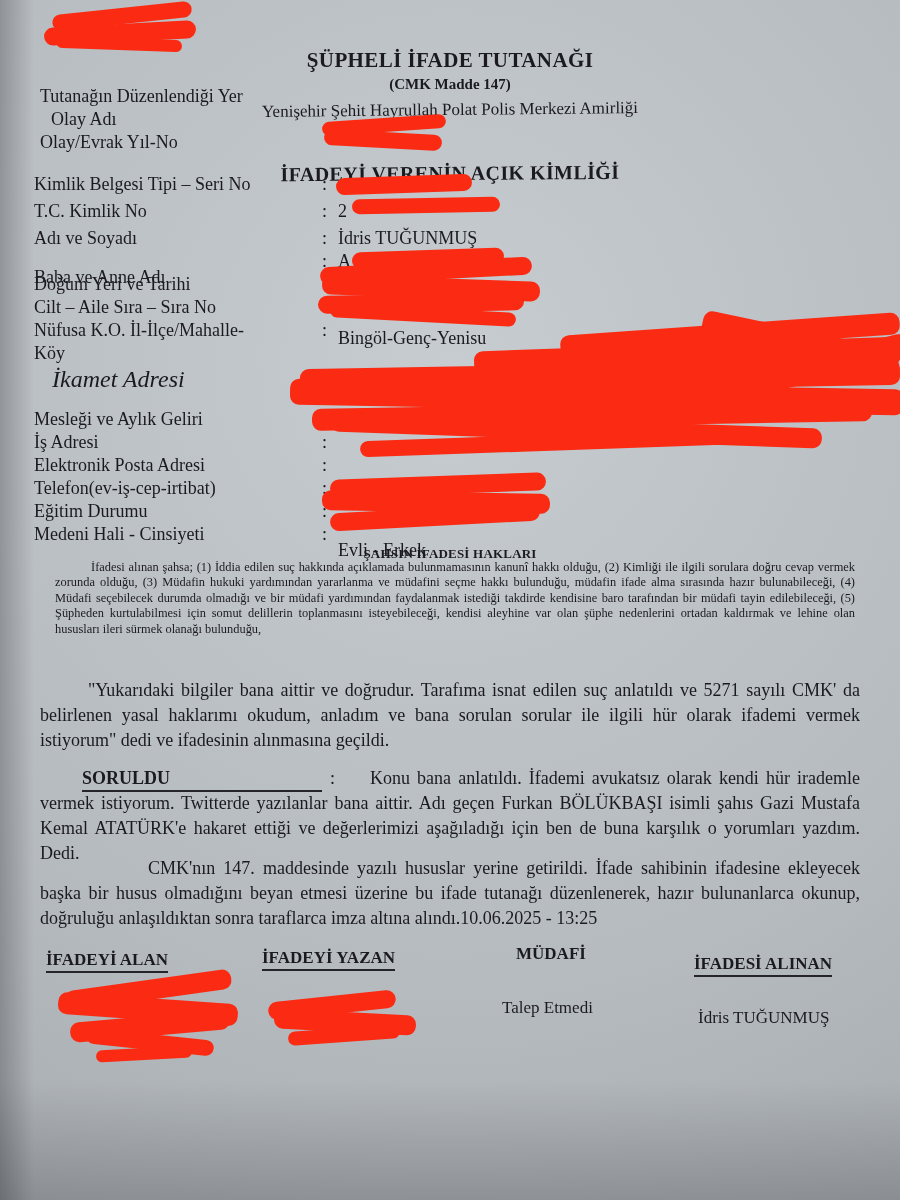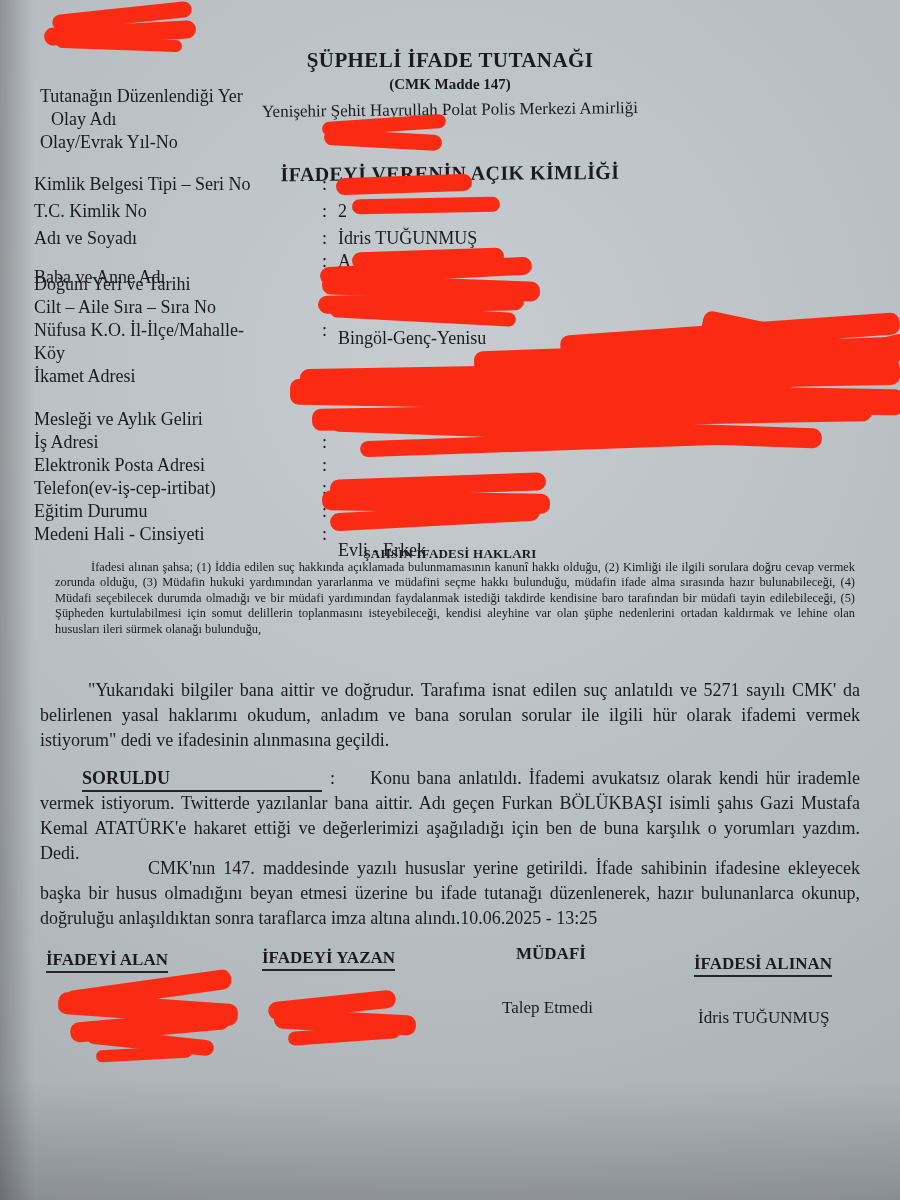--- a/index.html
+++ b/index.html
@@ -76,21 +76,21 @@
   <div class="ttl" style="top:162px;font-size:20px;transform:rotate(-0.4deg);">İFADEYİ VERENİN AÇIK KİMLİĞİ</div>
 
   <div class="lbl" style="left:34px;top:174px;font-size:18px;">Kimlik Belgesi Tipi – Seri No</div>
   <div class="lbl" style="left:34px;top:201px;font-size:18px;">T.C. Kimlik No</div>
   <div class="lbl" style="left:34px;top:228px;font-size:18px;">Adı ve Soyadı</div>
   <div class="lbl" style="left:34px;top:251px;font-size:18px;margin-top:16px;">Baba ve Anne Adı</div>
   <div class="lbl" style="left:34px;top:274px;font-size:18px;">Doğum Yeri ve Tarihi</div>
   <div class="lbl" style="left:34px;top:297px;font-size:18px;">Cilt – Aile Sıra – Sıra No</div>
   <div class="lbl" style="left:34px;top:320px;font-size:18px;">Nüfusa K.O. İl-İlçe/Mahalle-</div>
   <div class="lbl" style="left:34px;top:343px;font-size:18px;">Köy</div>
-  <div class="lbl" style="left:34px;top:366px;font-size:18px;">İkamet Adresi</div>
+  <div class="lbl" style="left:52px;top:366px;font-size:24px;font-style:italic;">İkamet Adresi</div>
   <div class="lbl" style="left:34px;top:409px;font-size:18px;">Mesleği ve Aylık Geliri</div>
   <div class="lbl" style="left:34px;top:432px;font-size:18px;">İş Adresi</div>
   <div class="lbl" style="left:34px;top:455px;font-size:18px;">Elektronik Posta Adresi</div>
   <div class="lbl" style="left:34px;top:478px;font-size:18px;">Telefon(ev-iş-cep-irtibat)</div>
   <div class="lbl" style="left:34px;top:501px;font-size:18px;">Eğitim Durumu</div>
   <div class="lbl" style="left:34px;top:524px;font-size:18px;">Medeni Hali - Cinsiyeti</div>
 
   <div class="colon" style="left:322px;top:174px;font-size:18px;">:</div>
   <div class="colon" style="left:322px;top:201px;font-size:18px;">:</div>
   <div class="colon" style="left:322px;top:228px;font-size:18px;">:</div>

